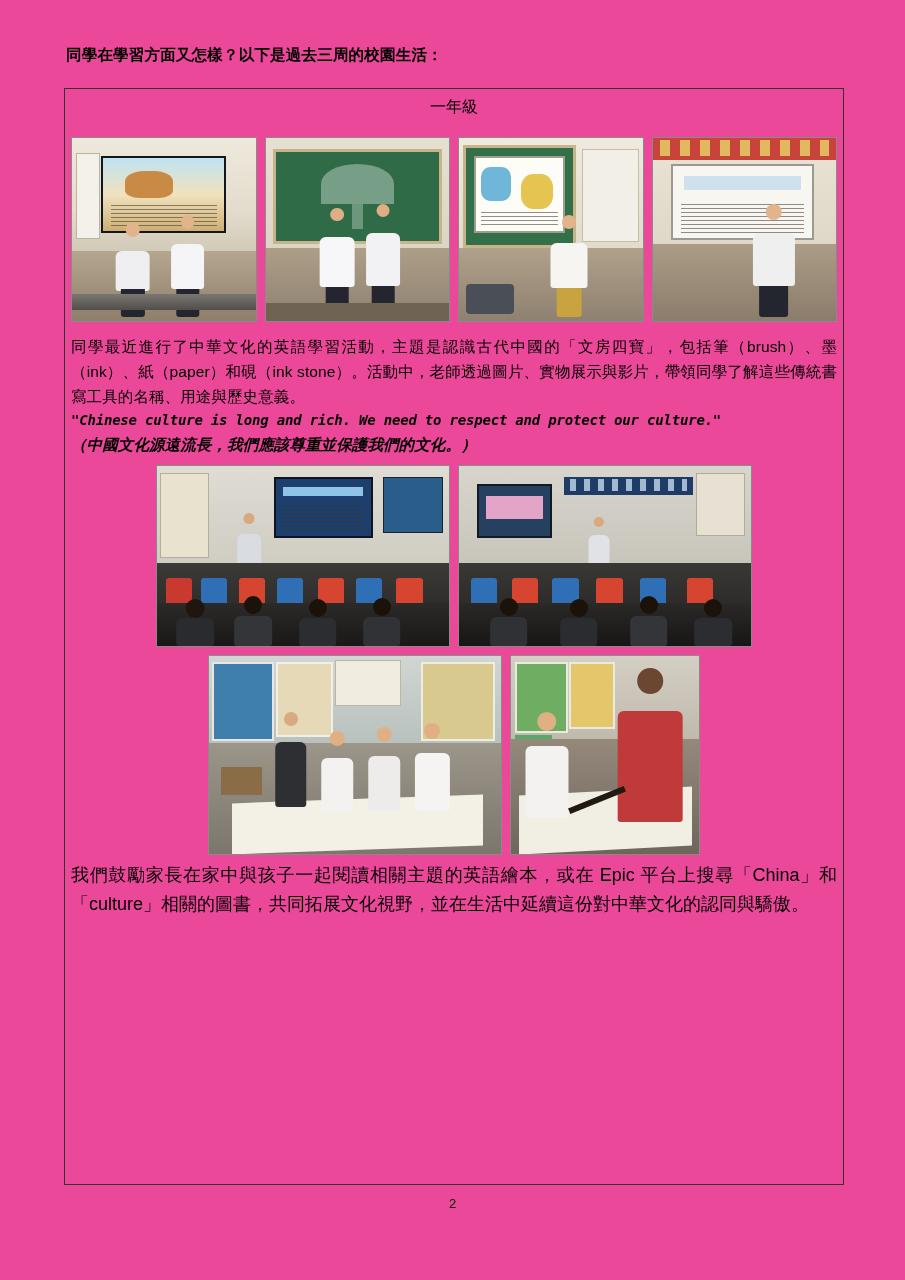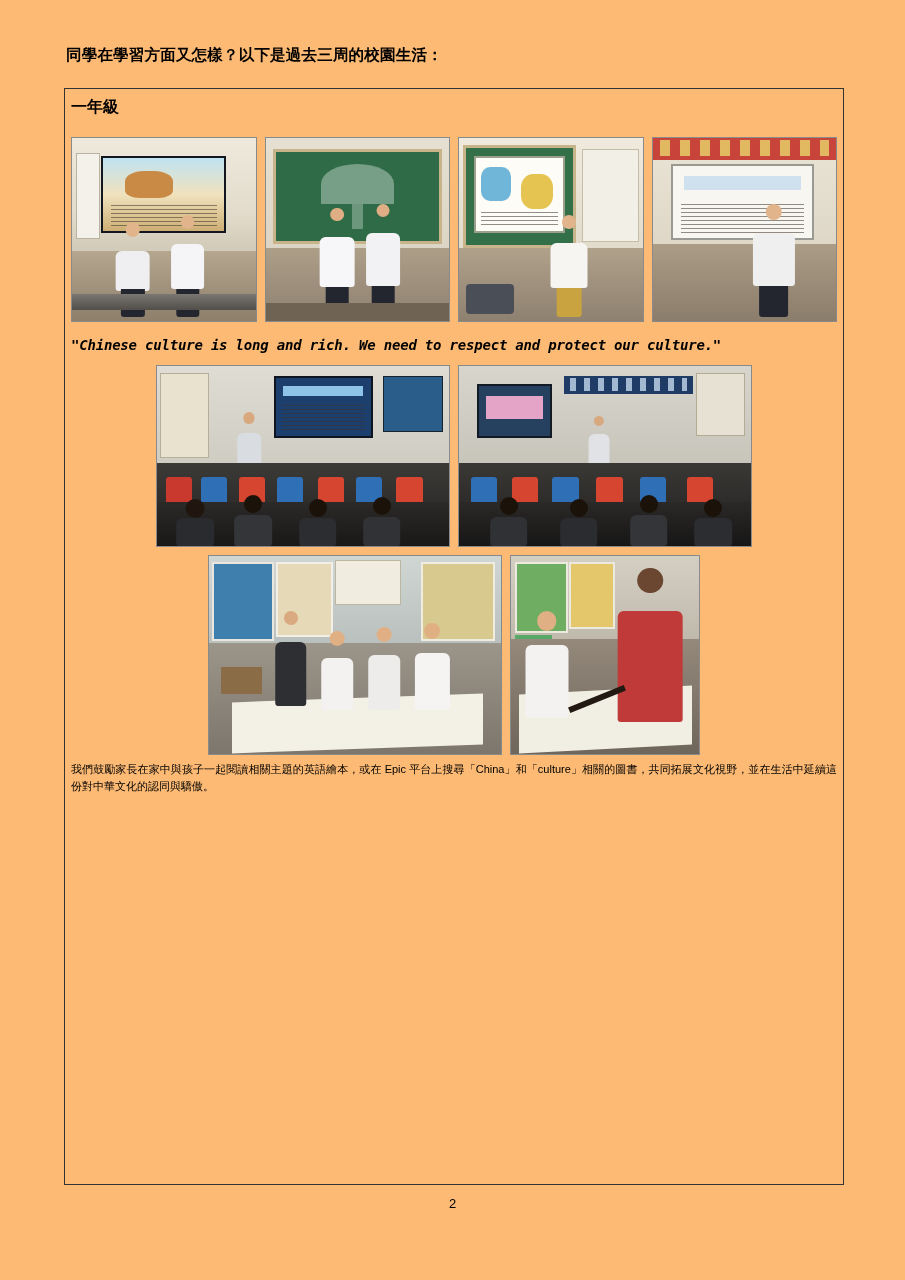--- a/index.html
+++ b/index.html
@@ -13,21 +13,21 @@
     font-family: "Liberation Sans", sans-serif;
     color: #000;
     position: relative;
     overflow: hidden;
   }
   .page {
     position: absolute;
     left: 0; top: 0;
     width: 905px;
     height: 1280px;
-    background: #fdba74;
+    background: #ec4899;
   }
   .intro {
     position: absolute;
     left: 66px;
     top: 44px;
     width: 790px;
     font-size: 15.5px;
     font-weight: bold;
     letter-spacing: 0.2px;
     line-height: 1.4;
@@ -41,23 +41,23 @@
     border: 1px solid #333;
     box-sizing: border-box;
     padding: 4px 6px 0 6px;
   }
   .sec-head {
     font-size: 15.5px;
     line-height: 1.5;
     margin: 1px 0 0 0;
   }
   .grade-title {
-    text-align: left;
+    text-align: center;
     font-size: 16px;
-    font-weight: bold;
+    font-weight: normal;
     margin: 4px 0 19px 0;
   }
   .subject {
     font-size: 15.5px;
     line-height: 1.5;
     margin: 2px 0 0 0;
   }
   .para {
     font-size: 15.5px;
     line-height: 1.62;
@@ -154,21 +154,21 @@
     border-radius: 3px 3px 0 0;
   }
   .page-number {
     position: absolute;
     left: 0; right: 0;
     top: 1196px;
     text-align: center;
     font-size: 13px;
   }
   .closing {
-    font-size: 11px;
+    font-size: 18px;
     line-height: 1.62;
     margin-top: 6px;
     text-align: justify;
   }
   .spacer-8 { height: 8px; }
   .spacer-4 { height: 4px; }
 </style>
 </head>
 <body>
 
@@ -257,21 +257,23 @@
           <div class="body" style="top:26%;width:82%;height:46%;background:#efefef;"></div>
           <div class="legs" style="top:72%;width:58%;height:28%;"></div>
         </div>
       </div>
 
     </div>
 
     <div class="spacer-8"></div>
     <div class="spacer-4"></div>
 
+    <div class="para">同學最近進行了中華文化的英語學習活動，主題是認識古代中國的「文房四寶」，包括筆（brush）、墨（ink）、紙（paper）和硯（ink stone）。活動中，老師透過圖片、實物展示與影片，帶領同學了解這些傳統書寫工具的名稱、用途與歷史意義。</div>
     <div class="para mono-quote">"Chinese culture is long and rich.  We need to respect and protect our culture."</div>
+    <div class="para quote-cn">（中國文化源遠流長，我們應該尊重並保護我們的文化。）</div>
 
     <div class="photo-row center">
 
       <div class="photo" style="width:294px;height:182px;">
         <div class="cl-wall" style="height:56%;background:linear-gradient(180deg,#dfdcd4 0%,#cfccc2 100%);"></div>
         <div style="position:absolute;left:1%;top:4%;width:16%;height:46%;background:#e8e2cf;border:1px solid #b5ae99;"></div>
         <div class="cl-screen" style="left:40%;top:6%;width:34%;height:34%;background:#1d3f6e;border-color:#0e1520;">
           <div style="position:absolute;left:8%;top:14%;width:84%;height:16%;background:#8fc4e8;"></div>
           <div class="scr-lines" style="bottom:10%;height:44%;"></div>
         </div>

